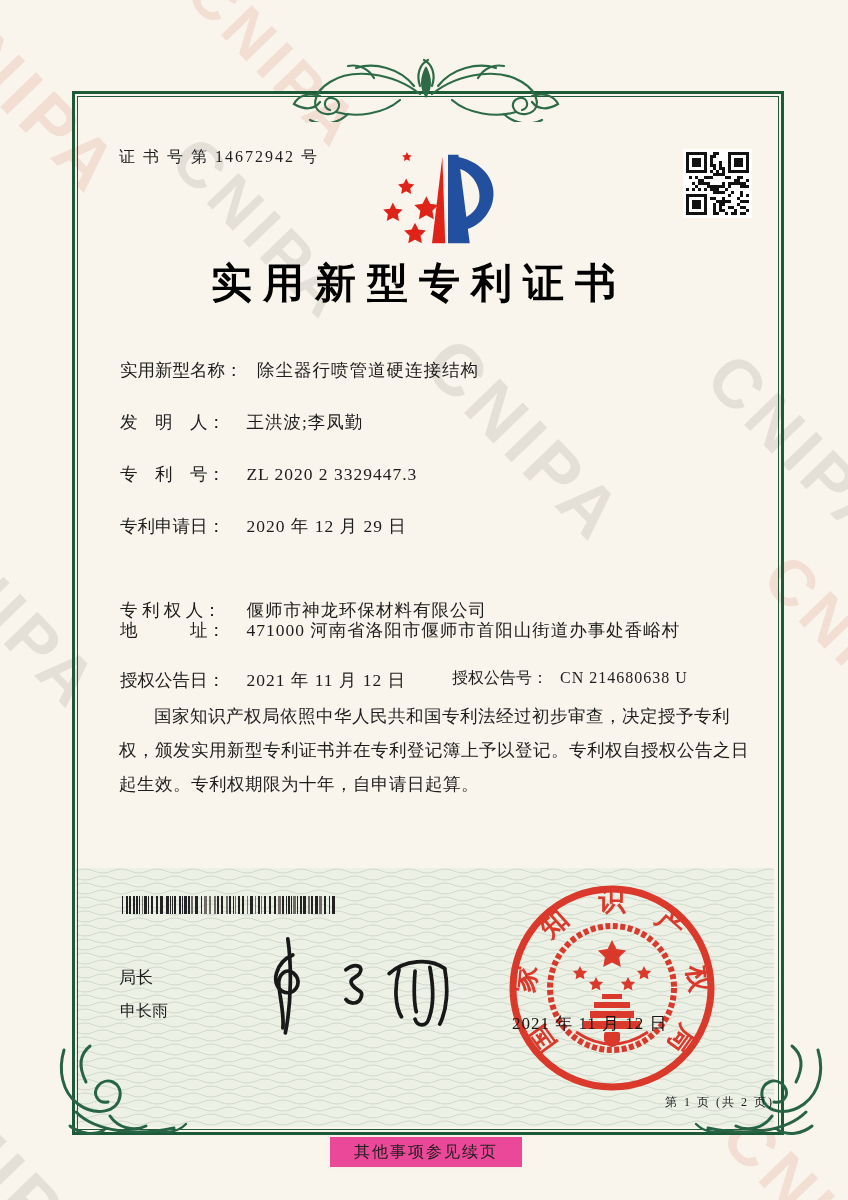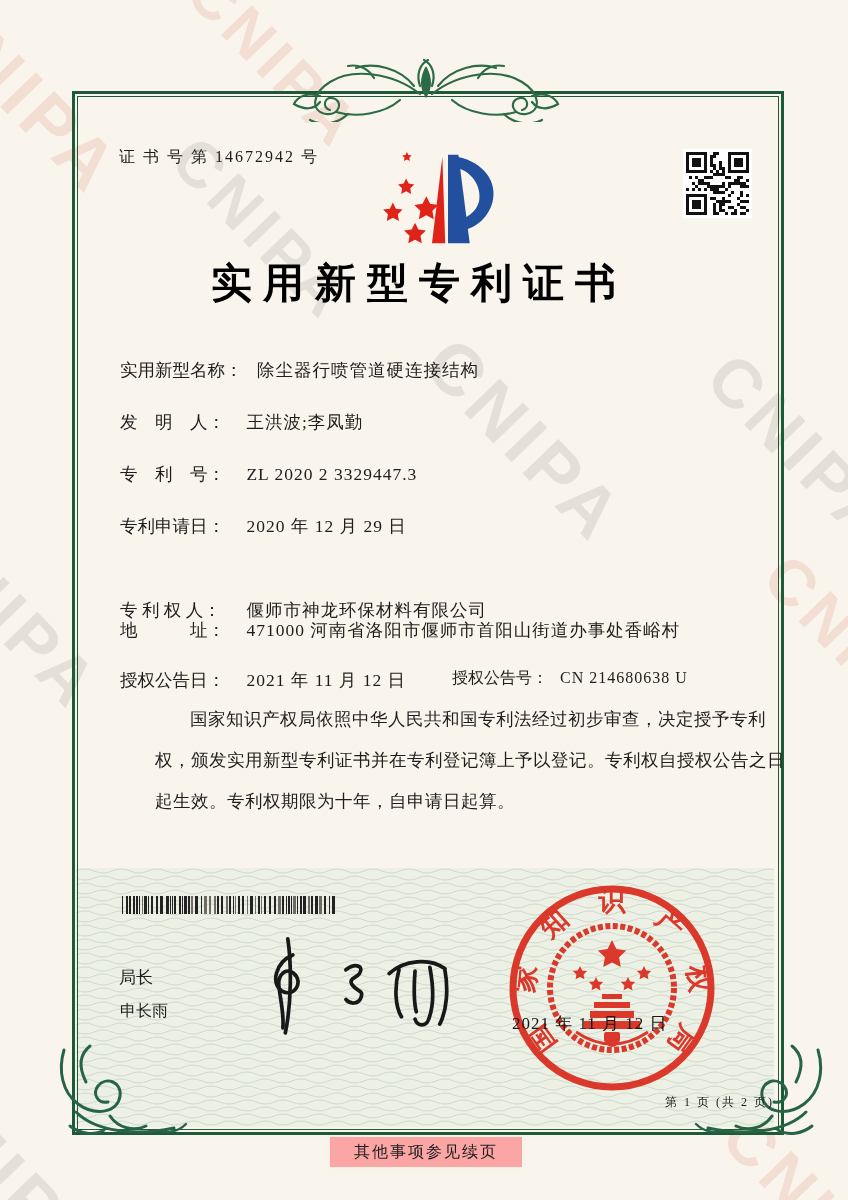--- a/index.html
+++ b/index.html
@@ -19,32 +19,32 @@
   #waves{position:absolute;left:76px;top:868px;width:698px;height:259px;z-index:1;}
   
   .certno{position:absolute;left:119px;top:147px;font-size:16px;letter-spacing:2px;z-index:4;}
   .title{position:absolute;left:70px;top:256px;width:698px;text-align:center;
          font-size:41px;font-weight:bold;letter-spacing:11px;color:#000000;z-index:4;}
   .row{position:absolute;left:120px;font-size:17.5px;z-index:4;white-space:nowrap;}
   .row .lab{display:inline-block;min-width:112px;}
   .row .val{display:inline-block;margin-left:10px;letter-spacing:1px;}
   .grant2{position:absolute;left:452px;font-size:16px;z-index:4;white-space:nowrap;}
   .paras{position:absolute;left:119px;top:699px;width:630px;font-size:17.5px;
-         line-height:41px;z-index:4;letter-spacing:0.5px;margin-left:36px;}
+         line-height:34px;z-index:4;letter-spacing:0.5px;}
   .paras p{margin:0;text-indent:2em;}
   #barcode{position:absolute;left:122px;top:896px;z-index:5;}
   .sig-title{position:absolute;left:119px;top:966px;font-size:17px;z-index:6;}
   .sig-name{position:absolute;left:120px;top:1001px;font-size:16px;z-index:6;}
   #signature{position:absolute;left:252px;top:934px;z-index:6;}
   #seal{position:absolute;left:506px;top:882px;z-index:5;opacity:0.93;}
   .seal-date{position:absolute;left:512px;top:1012px;width:200px;font-size:17px;
              letter-spacing:1px;color:#171717;z-index:7;white-space:nowrap;}
   .pageinfo{position:absolute;left:76px;top:1094px;width:698px;text-align:right;
             font-size:12px;z-index:6;letter-spacing:2px;}
-  .contnote{position:absolute;left:330px;top:1137px;width:192px;height:30px;background:#fca5a5;
+  .contnote{position:absolute;left:330px;top:1137px;width:192px;height:30px;background:#ec4899;
             text-align:center;line-height:30px;font-size:16px;z-index:4;letter-spacing:2px;
             box-shadow:0 0 6px rgba(0,0,0,0.03);}
   #logo{position:absolute;left:366px;top:143px;z-index:4;}
   #qr{position:absolute;left:683px;top:149px;z-index:4;background:#fff;padding:3px;}
   .ornament{position:absolute;z-index:4;pointer-events:none;}
   #orn-top{left:224px;top:56px;}
   #orn-bl{left:56px;top:1042px;}
   #orn-br{left:676px;top:1042px;}
 </style>
 </head>

